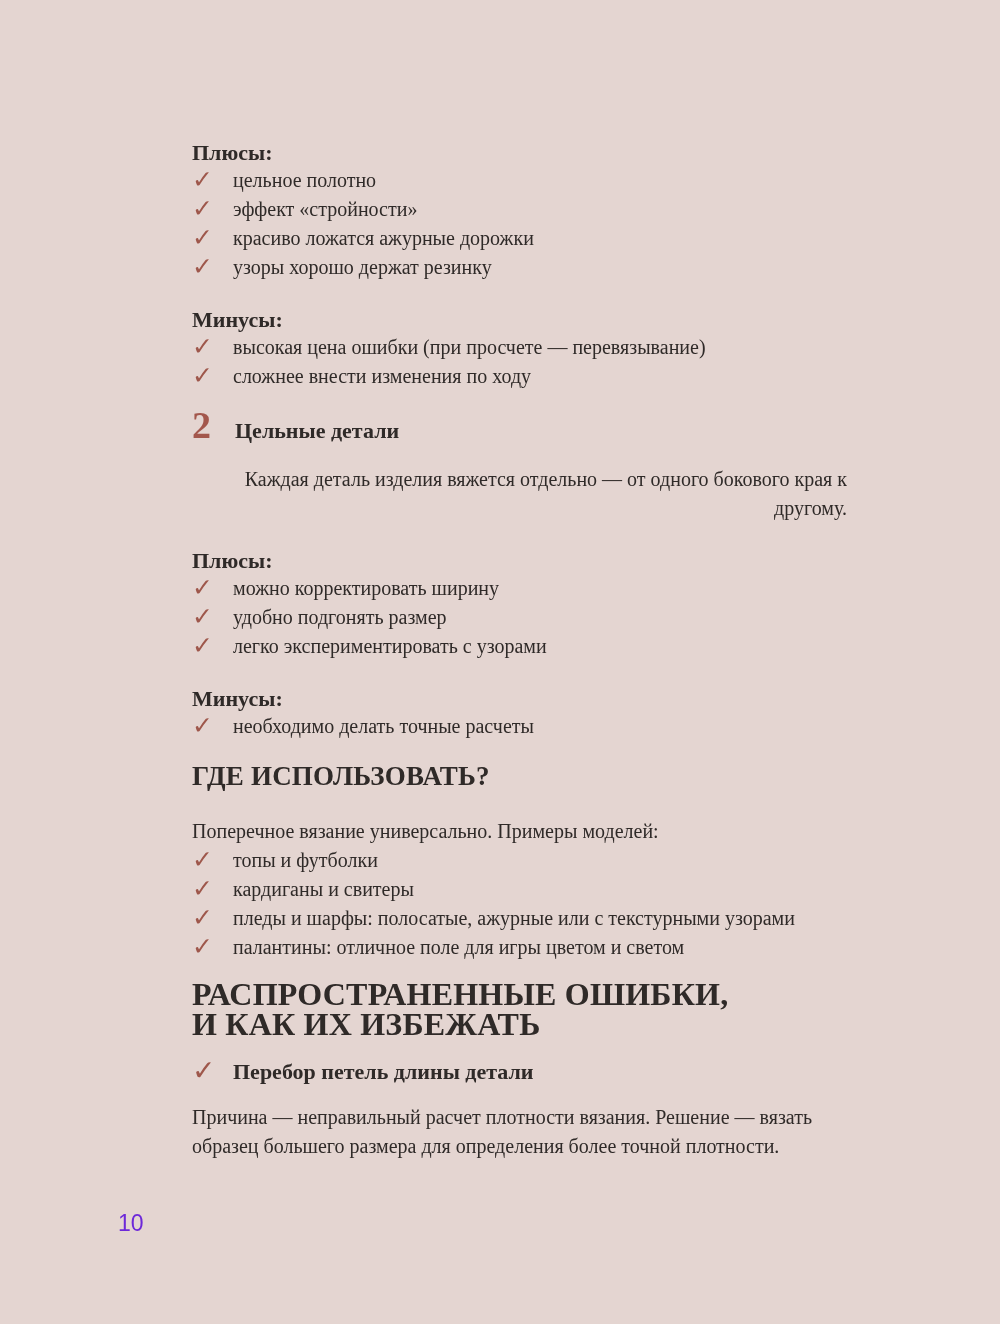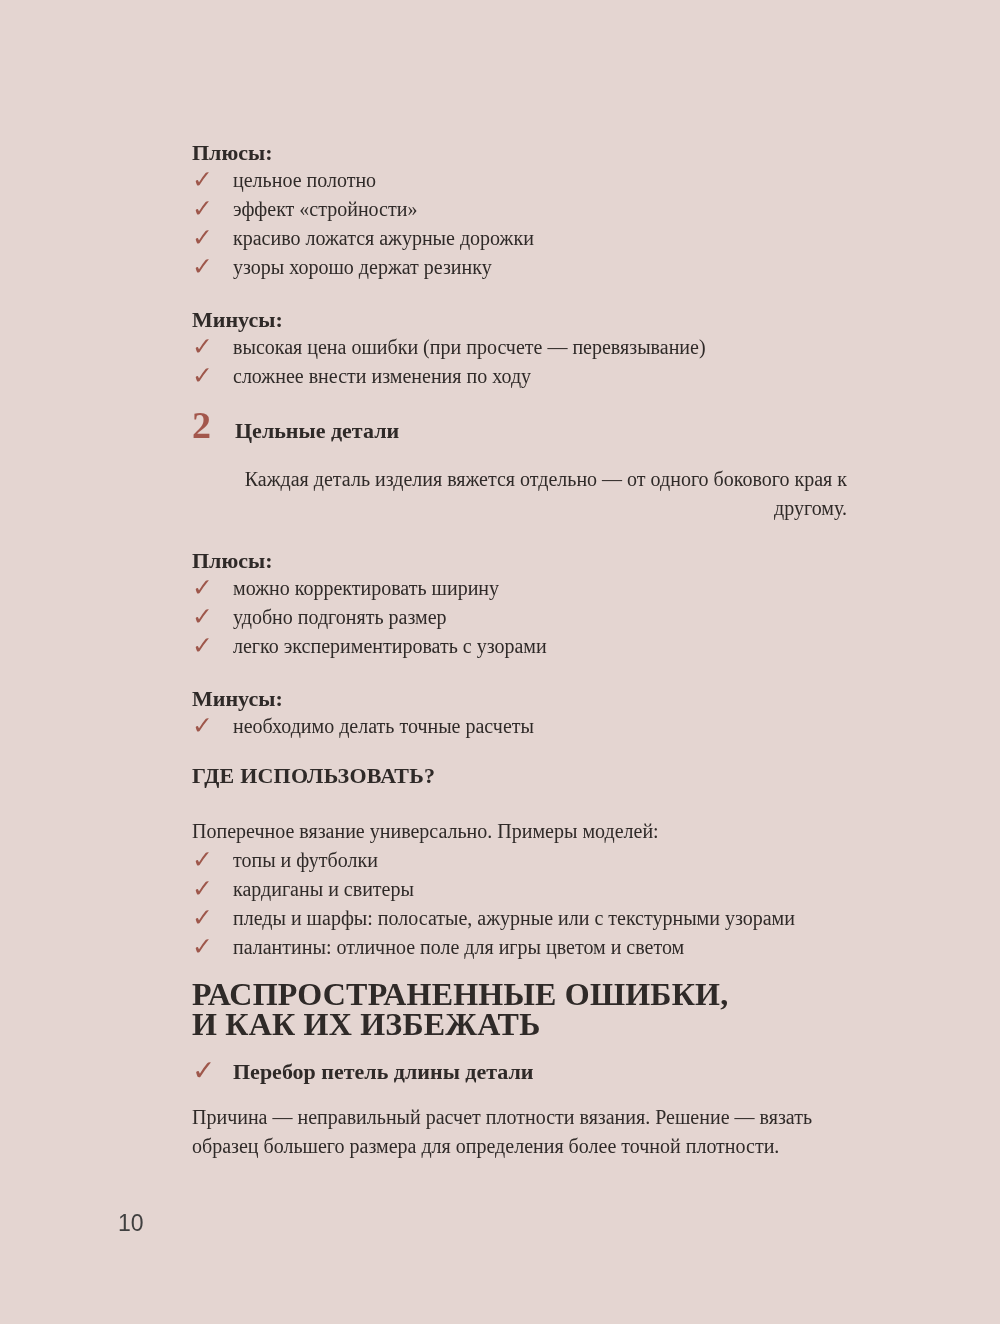--- a/index.html
+++ b/index.html
@@ -73,21 +73,21 @@
     font-size: 20px;
     line-height: 29px;
     max-width: 655px;
   }
   .intro-para { margin-top: 20px; text-align: right; }
   .mt-pros2 { margin-top: 25px; }
   .mt-cons2 { margin-top: 26px; }
   .caps-heading {
     margin: 0;
     margin-top: 21px;
-    font-size: 22px;
+    font-size: 27px;
     line-height: 30px;
     font-weight: bold;
     letter-spacing: 0.2px;
   }
   .caps-heading-2 {
     margin: 0;
     margin-top: 18px;
     font-size: 32px;
     line-height: 30px;
     font-weight: bold;
@@ -112,21 +112,21 @@
     font-size: 22px;
     font-weight: bold;
   }
   .final-para { margin-top: 16px; }
   .page-number {
     position: absolute;
     left: 118px;
     top: 1210px;
     font-family: "Liberation Sans", "DejaVu Sans", sans-serif;
     font-size: 23px;
-    color: #404040;
+    color: #6d28d9;
   }
 </style>
 </head>
 <body>
 
 <div class="page">
   <div class="content">
 
     <h3 class="sub-heading">Плюсы:</h3>
     <div class="checklist">

